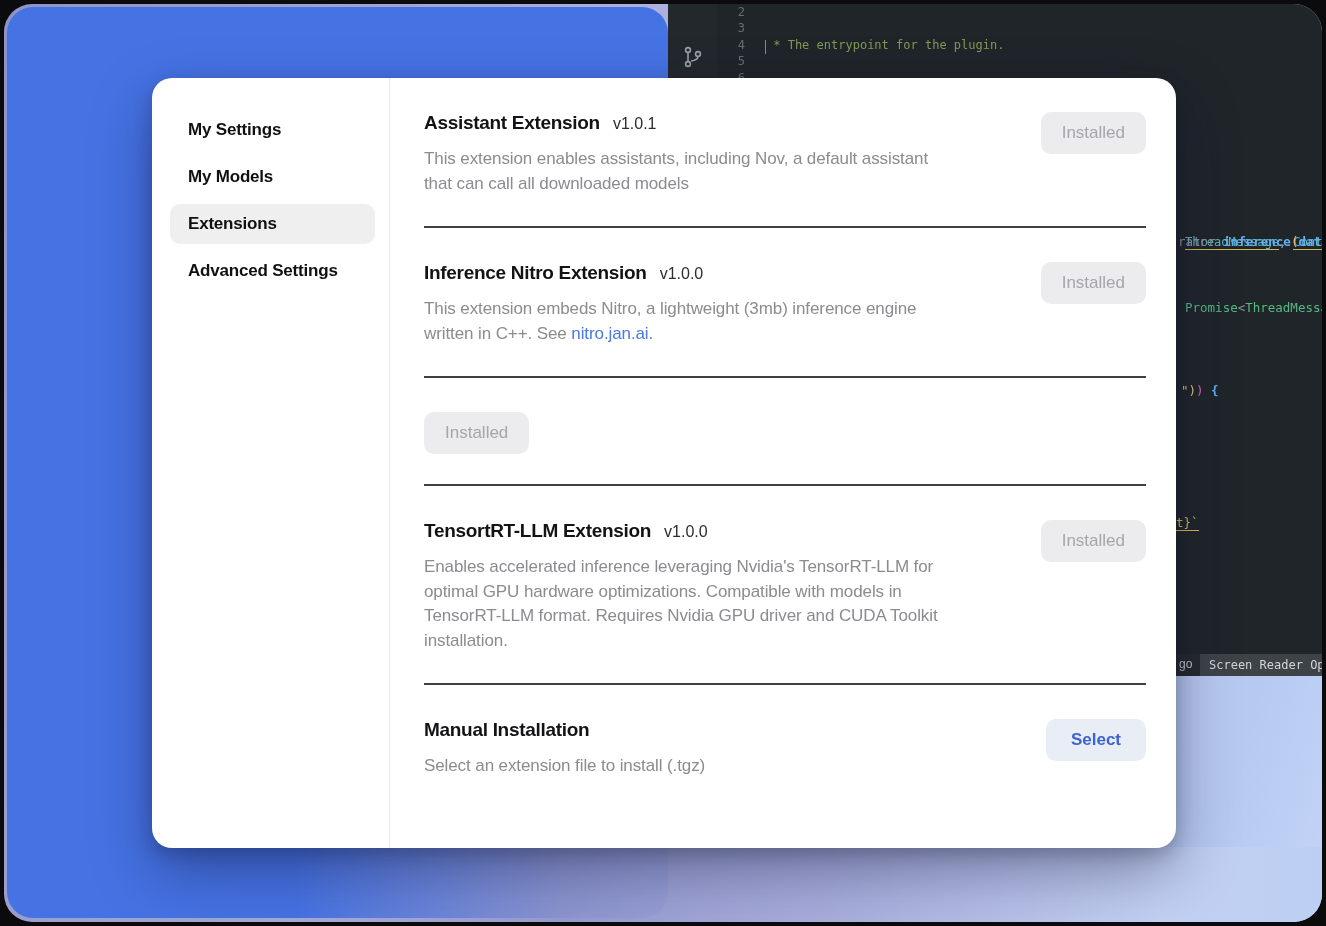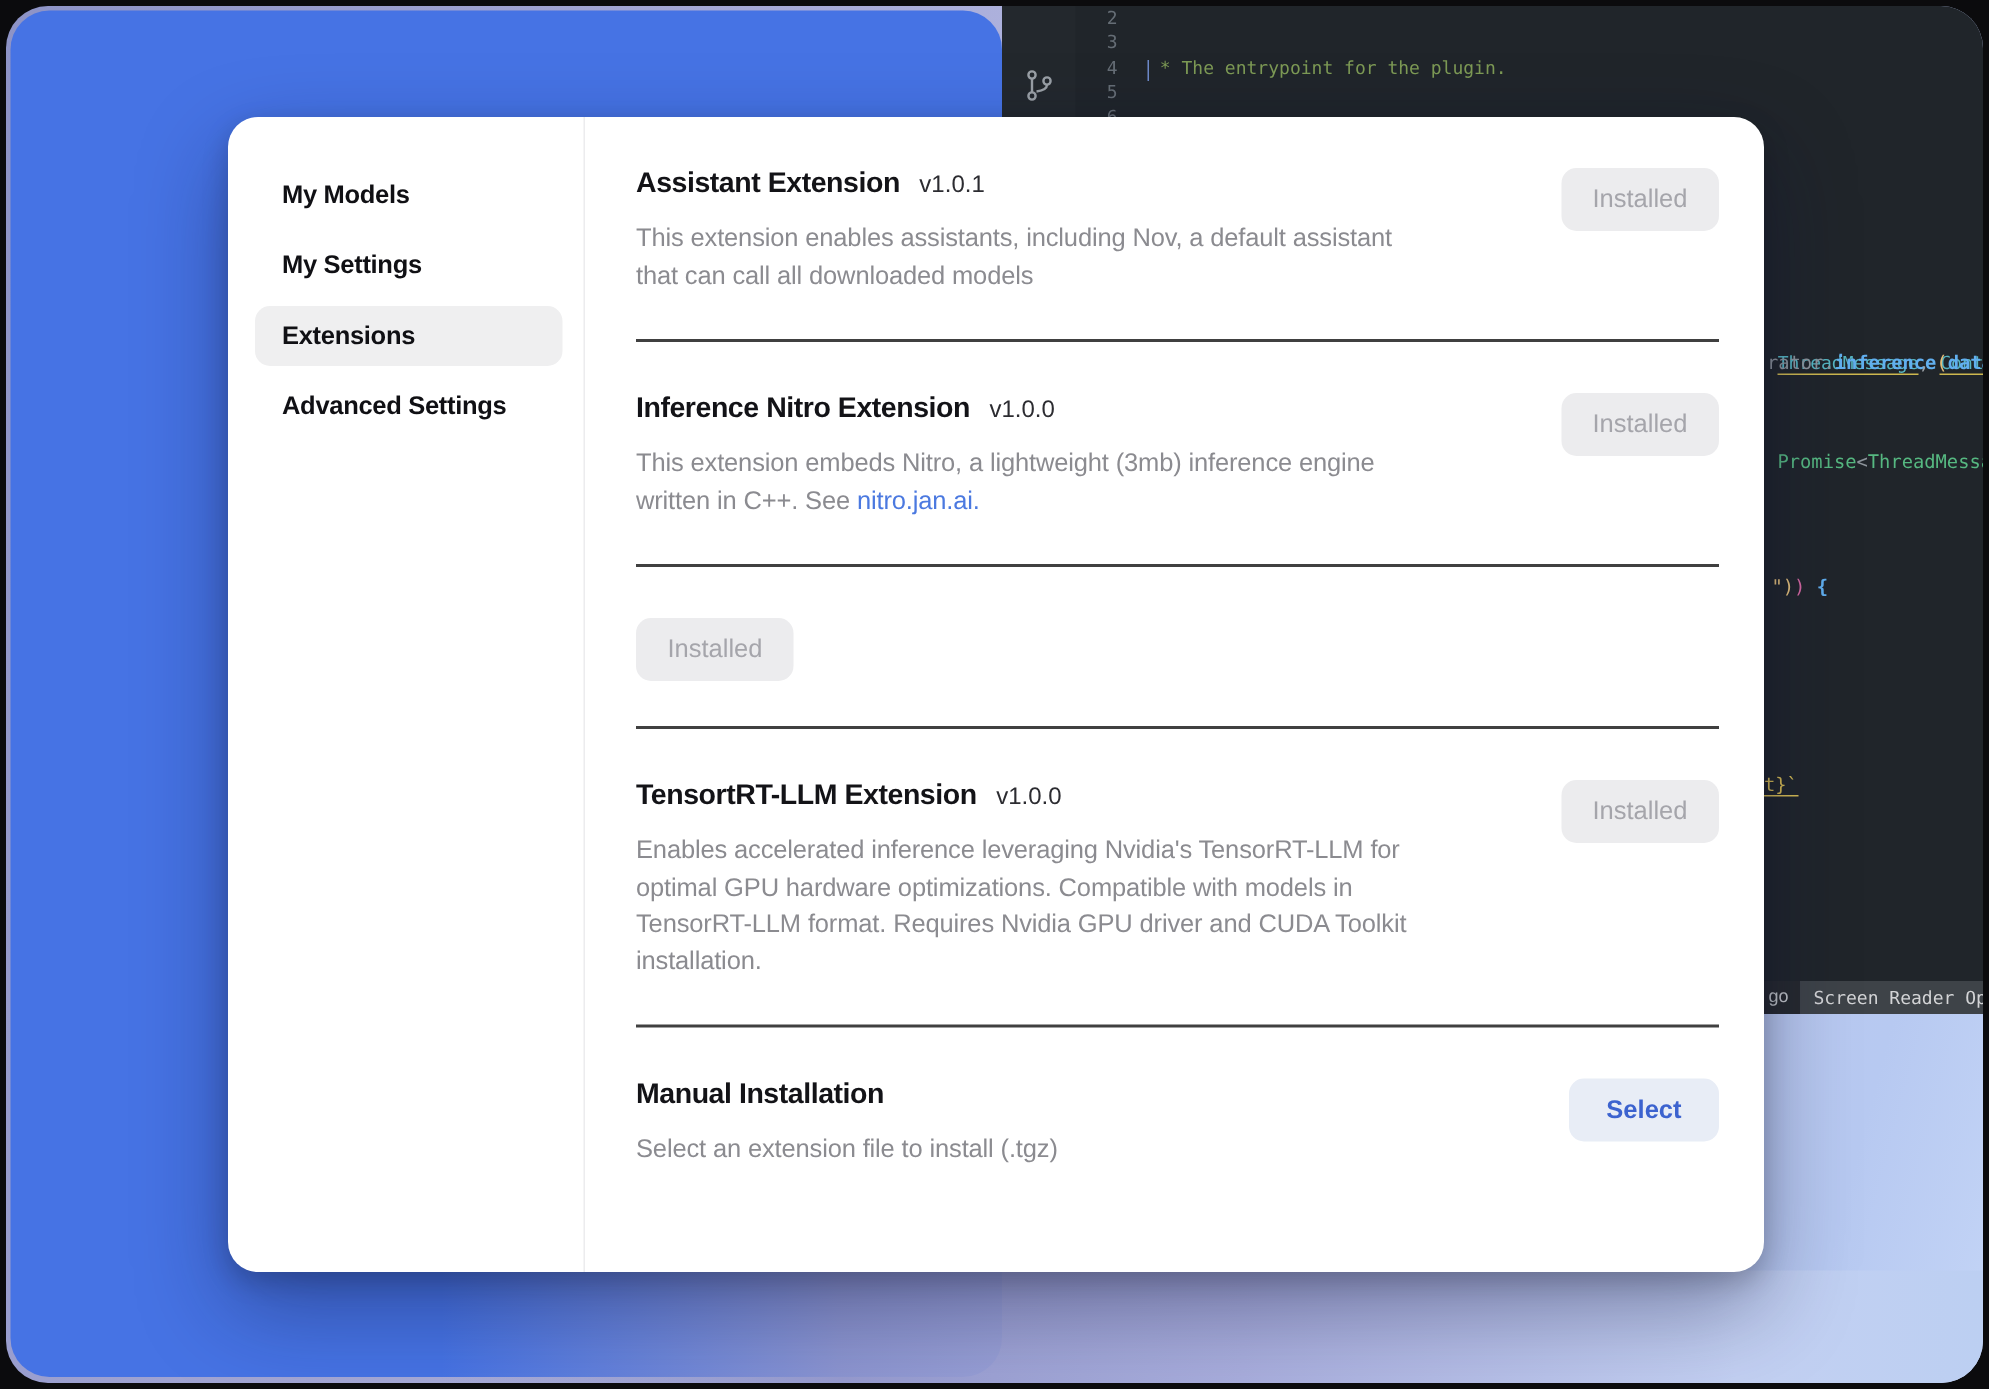--- a/index.html
+++ b/index.html
@@ -121,22 +121,22 @@
       <div class="status-bar">
         <span class="status-frag">go</span>
         <span class="sr-badge">Screen Reader Optimized</span>
       </div>
     </div>
 
     <div class="bottom-fade"></div>
 
     <div class="card">
       <div class="side-nav">
+        <div class="nav-item">My Settings</div>
         <div class="nav-item">My Models</div>
-        <div class="nav-item">My Settings</div>
         <div class="nav-item active">Extensions</div>
         <div class="nav-item">Advanced Settings</div>
       </div>
 
       <div class="content">
 
         <div class="ext-row">
           <div class="ext-info">
             <div class="ext-title-line">
               <span class="ext-title">Assistant Extension</span>

